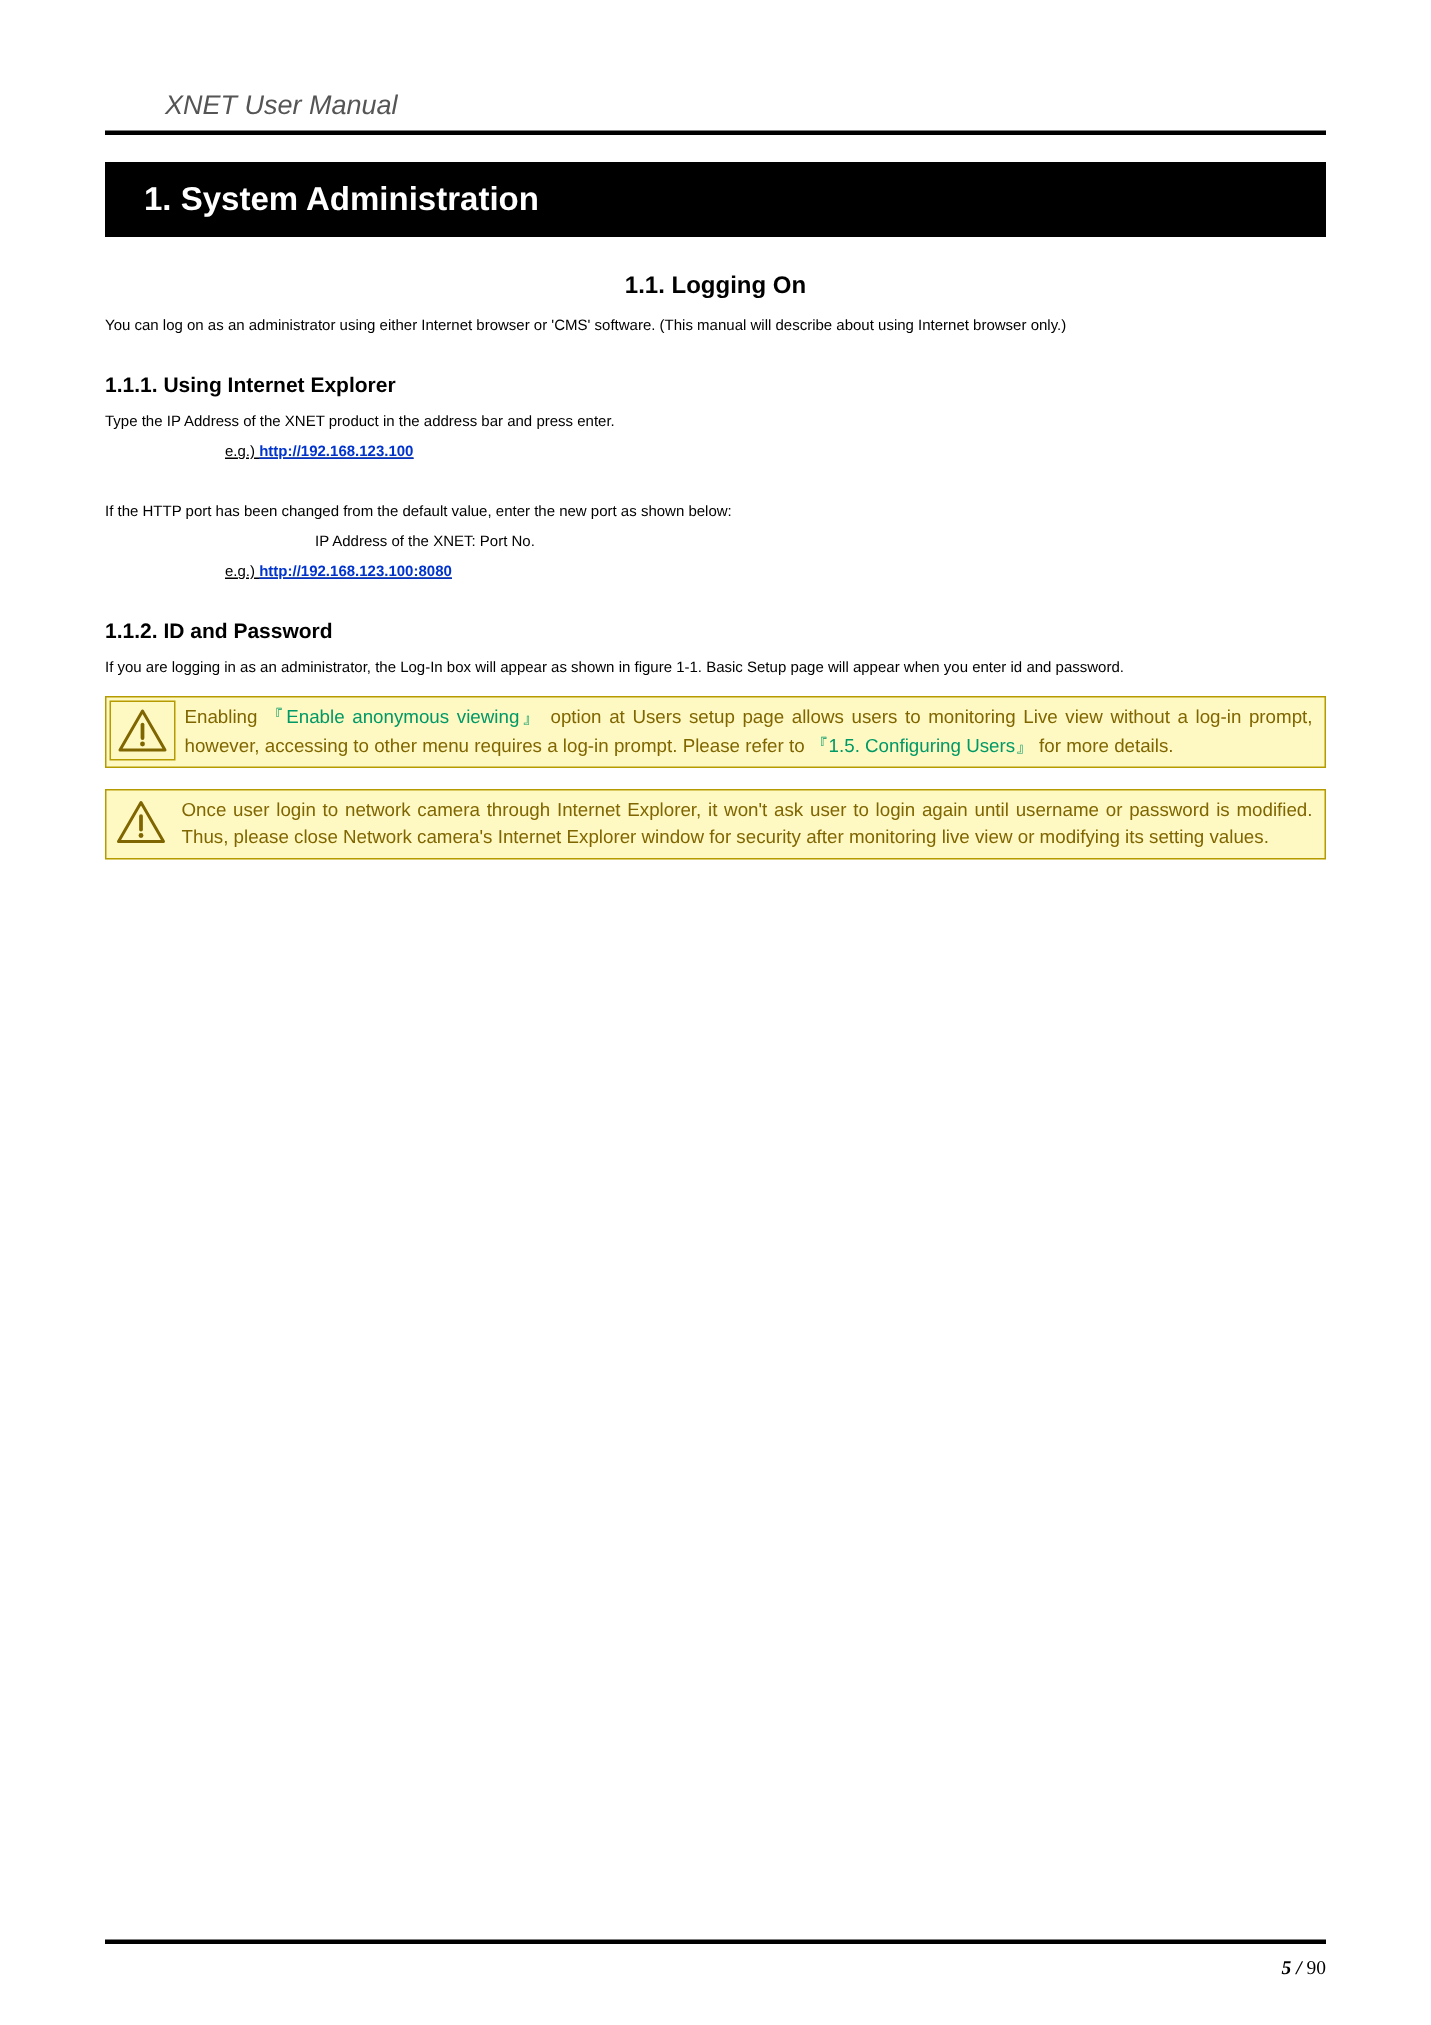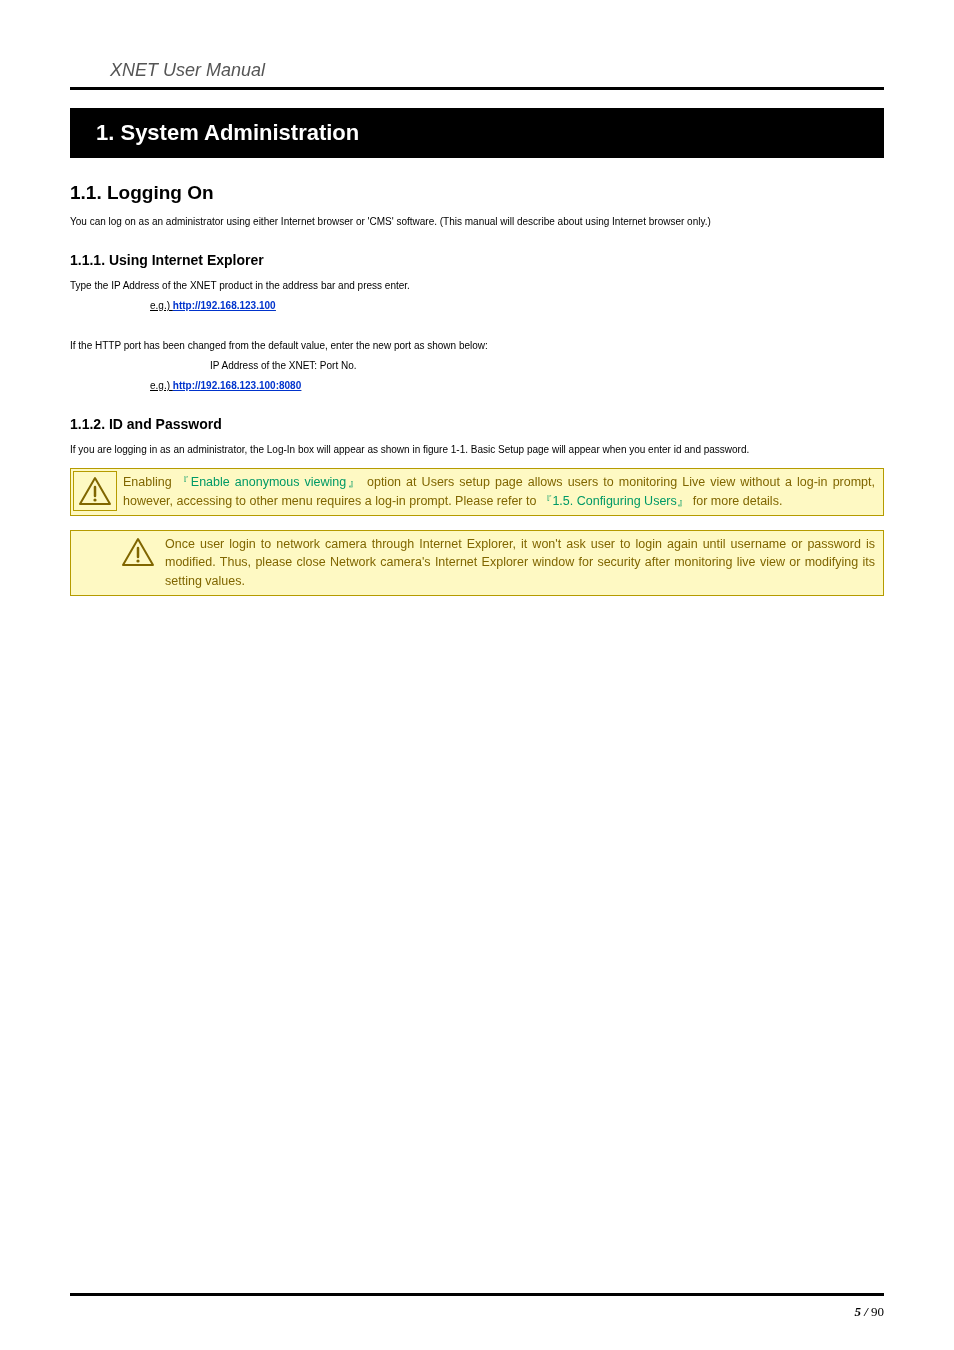--- a/index.html
+++ b/index.html
@@ -25,23 +25,24 @@
     background: #000;
     color: #fff;
     font-weight: bold;
     font-size: 22px;
     padding: 12px 26px;
     margin-bottom: 24px;
     font-family: Arial, sans-serif;
   }
   .h2 {
     font-weight: bold;
-    font-size: 19px;
+    font-size: 16px;
     margin-bottom: 8px;
     font-family: Arial, sans-serif;
+    text-align: center;
   }
   .h3 {
     font-weight: bold;
     font-size: 14px;
     margin-top: 20px;
     margin-bottom: 8px;
     font-family: Arial, sans-serif;
   }
   .body-text {
     font-size: 10px;
@@ -125,21 +126,21 @@
       <polygon points="17,2 32,28 2,28" fill="none" stroke="#806600" stroke-width="2" stroke-linejoin="round"></polygon>
       <line x1="17" y1="11" x2="17" y2="20" stroke="#806600" stroke-width="2.5" stroke-linecap="round"></line>
       <circle cx="17" cy="24" r="1.6" fill="#806600"></circle>
     </svg>
   </div>
   <div class="note-text">
     <span class="olive-text">Enabling </span><span class="green-text">『Enable anonymous viewing』</span><span class="olive-text"> option at Users setup page allows users to monitoring Live view without a log-in prompt, however, accessing to other menu requires a log-in prompt. Please refer to </span><span class="green-text">『1.5. Configuring Users』</span><span class="olive-text">  for more details.</span>
   </div>
 </div>
 
-<div class="note-box" style="margin-top:14px;padding-left:44px;">
+<div class="note-box" style="margin-top:14px;">
   <div class="note-icon-cell" style="border:none;">
     <svg class="warn" width="34" height="30" viewBox="0 0 34 30">
       <polygon points="17,2 32,28 2,28" fill="none" stroke="#806600" stroke-width="2" stroke-linejoin="round"></polygon>
       <line x1="17" y1="11" x2="17" y2="20" stroke="#806600" stroke-width="2.5" stroke-linecap="round"></line>
       <circle cx="17" cy="24" r="1.6" fill="#806600"></circle>
     </svg>
   </div>
   <div class="note-text olive-text">Once user login to network camera through Internet Explorer, it won't ask user to login again until username or password is modified. Thus, please close Network camera's Internet Explorer window for security after monitoring live view or modifying its setting values.</div>
 </div>
 

